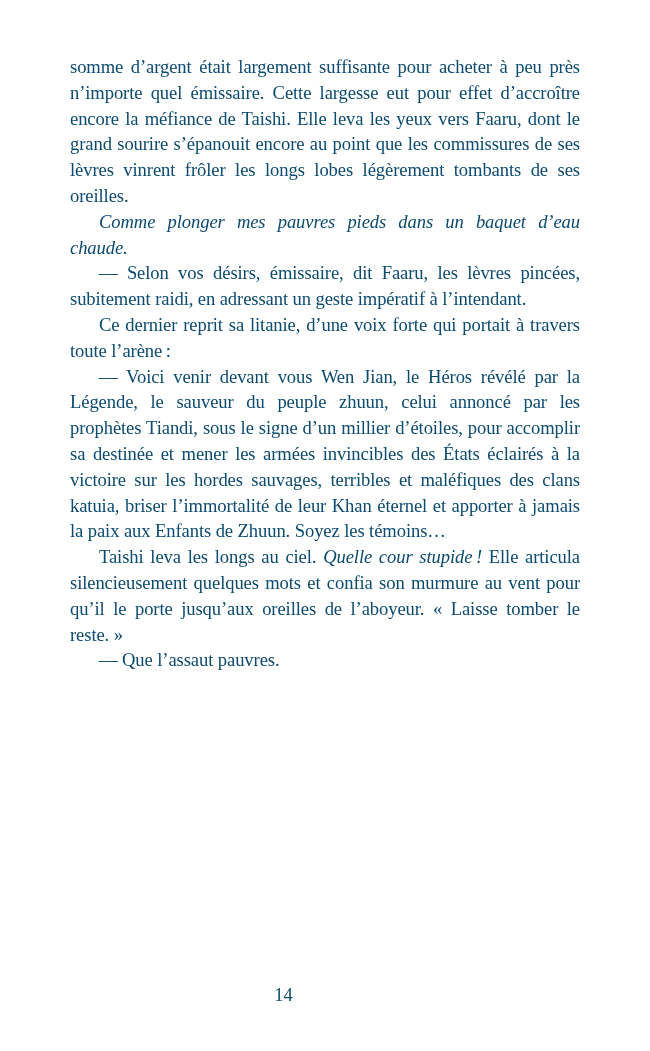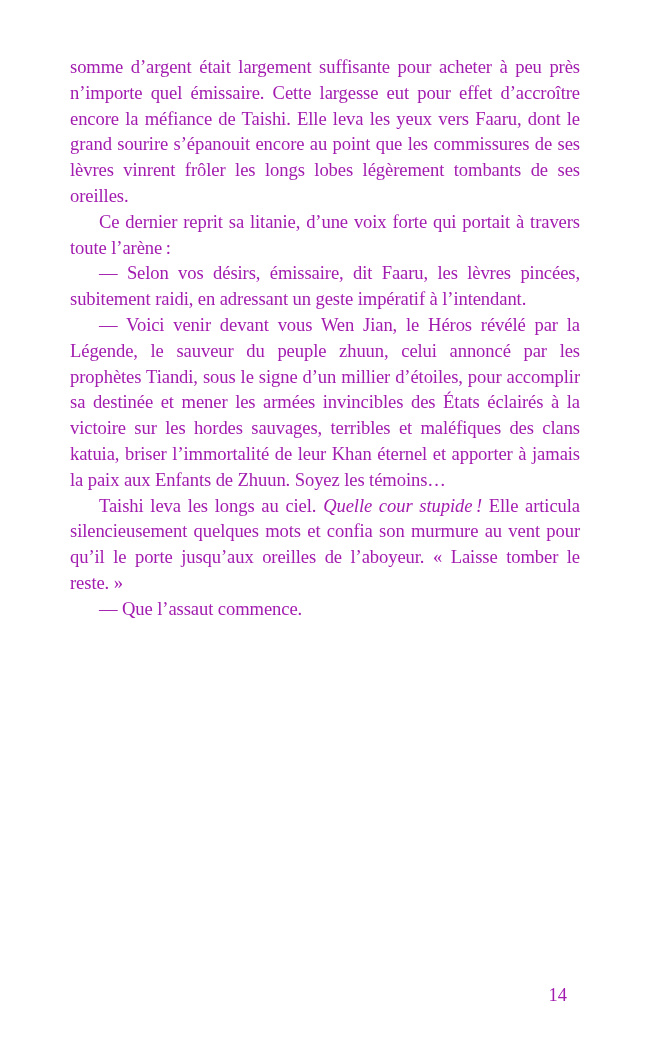--- a/index.html
+++ b/index.html
@@ -6,21 +6,21 @@
     margin: 0;
     padding: 0;
     background: #ffffff;
   }
   .book-page {
     position: relative;
     width: 650px;
     height: 1051px;
     background: #ffffff;
     font-family: "Liberation Serif", "DejaVu Serif", serif;
-    color: #a21caf;
+    color: #0c4a6e;
     overflow: hidden;
   }
   .text-block {
     position: absolute;
     left: 70px;
     top: 54px;
     width: 510px;
     text-align: justify;
     font-size: 18.6px;
     line-height: 25.8px;
@@ -34,31 +34,32 @@
     text-indent: 29px;
   }
   .run-italic {
     font-style: italic;
   }
   .page-number {
     position: absolute;
     top: 982px;
     left: 0;
     width: 567px;
-    text-align: right;
+    text-align: center;
     font-size: 18.5px;
     line-height: 26px;
   }
 </style>
 </head>
 <body>
 
 <div class="book-page">
   <div class="text-block">
     <p class="noindent"><span>somme d’argent était largement suffisante pour acheter à peu près n’importe quel émissaire. Cette largesse eut pour effet d’accroître encore la méfiance de Taishi. Elle leva les yeux vers Faaru, dont le grand sourire s’épanouit encore au point que les commissures de ses lèvres vinrent frôler les longs lobes légèrement tombants de ses oreilles.</span></p>
+    <p class="indent"><span class="run-italic">Comme plonger mes pauvres pieds dans un baquet d’eau chaude.</span></p>
+    <p class="indent"><span>— Selon vos désirs, émissaire, dit Faaru, les lèvres pincées, subitement raidi, en adressant un geste impératif à l’intendant.</span></p>
     <p class="indent"><span>Ce dernier reprit sa litanie, d’une voix forte qui portait à travers toute l’arène :</span></p>
-    <p class="indent"><span>— Selon vos désirs, émissaire, dit Faaru, les lèvres pincées, subitement raidi, en adressant un geste impératif à l’intendant.</span></p>
     <p class="indent"><span>— Voici venir devant vous Wen Jian, le Héros révélé par la Légende, le sauveur du peuple zhuun, celui annoncé par les prophètes Tiandi, sous le signe d’un millier d’étoiles, pour accomplir sa destinée et mener les armées invincibles des États éclairés à la victoire sur les hordes sauvages, terribles et maléfiques des clans katuia, briser l’immortalité de leur Khan éternel et apporter à jamais la paix aux Enfants de Zhuun. Soyez les témoins…</span></p>
     <p class="indent"><span>Taishi leva les longs au ciel. </span><span class="run-italic">Quelle cour stupide !</span><span> Elle articula silencieusement quelques mots et confia son murmure au vent pour qu’il le porte jusqu’aux oreilles de l’aboyeur. «&nbsp;Laisse tomber le reste.&nbsp;»</span></p>
-    <p class="indent"><span>— Que l’assaut commence.</span></p>
+    <p class="indent"><span>— Que l’assaut pauvres.</span></p>
   </div>
   <div class="page-number">14</div>
 </div>
 
 </body></html>

